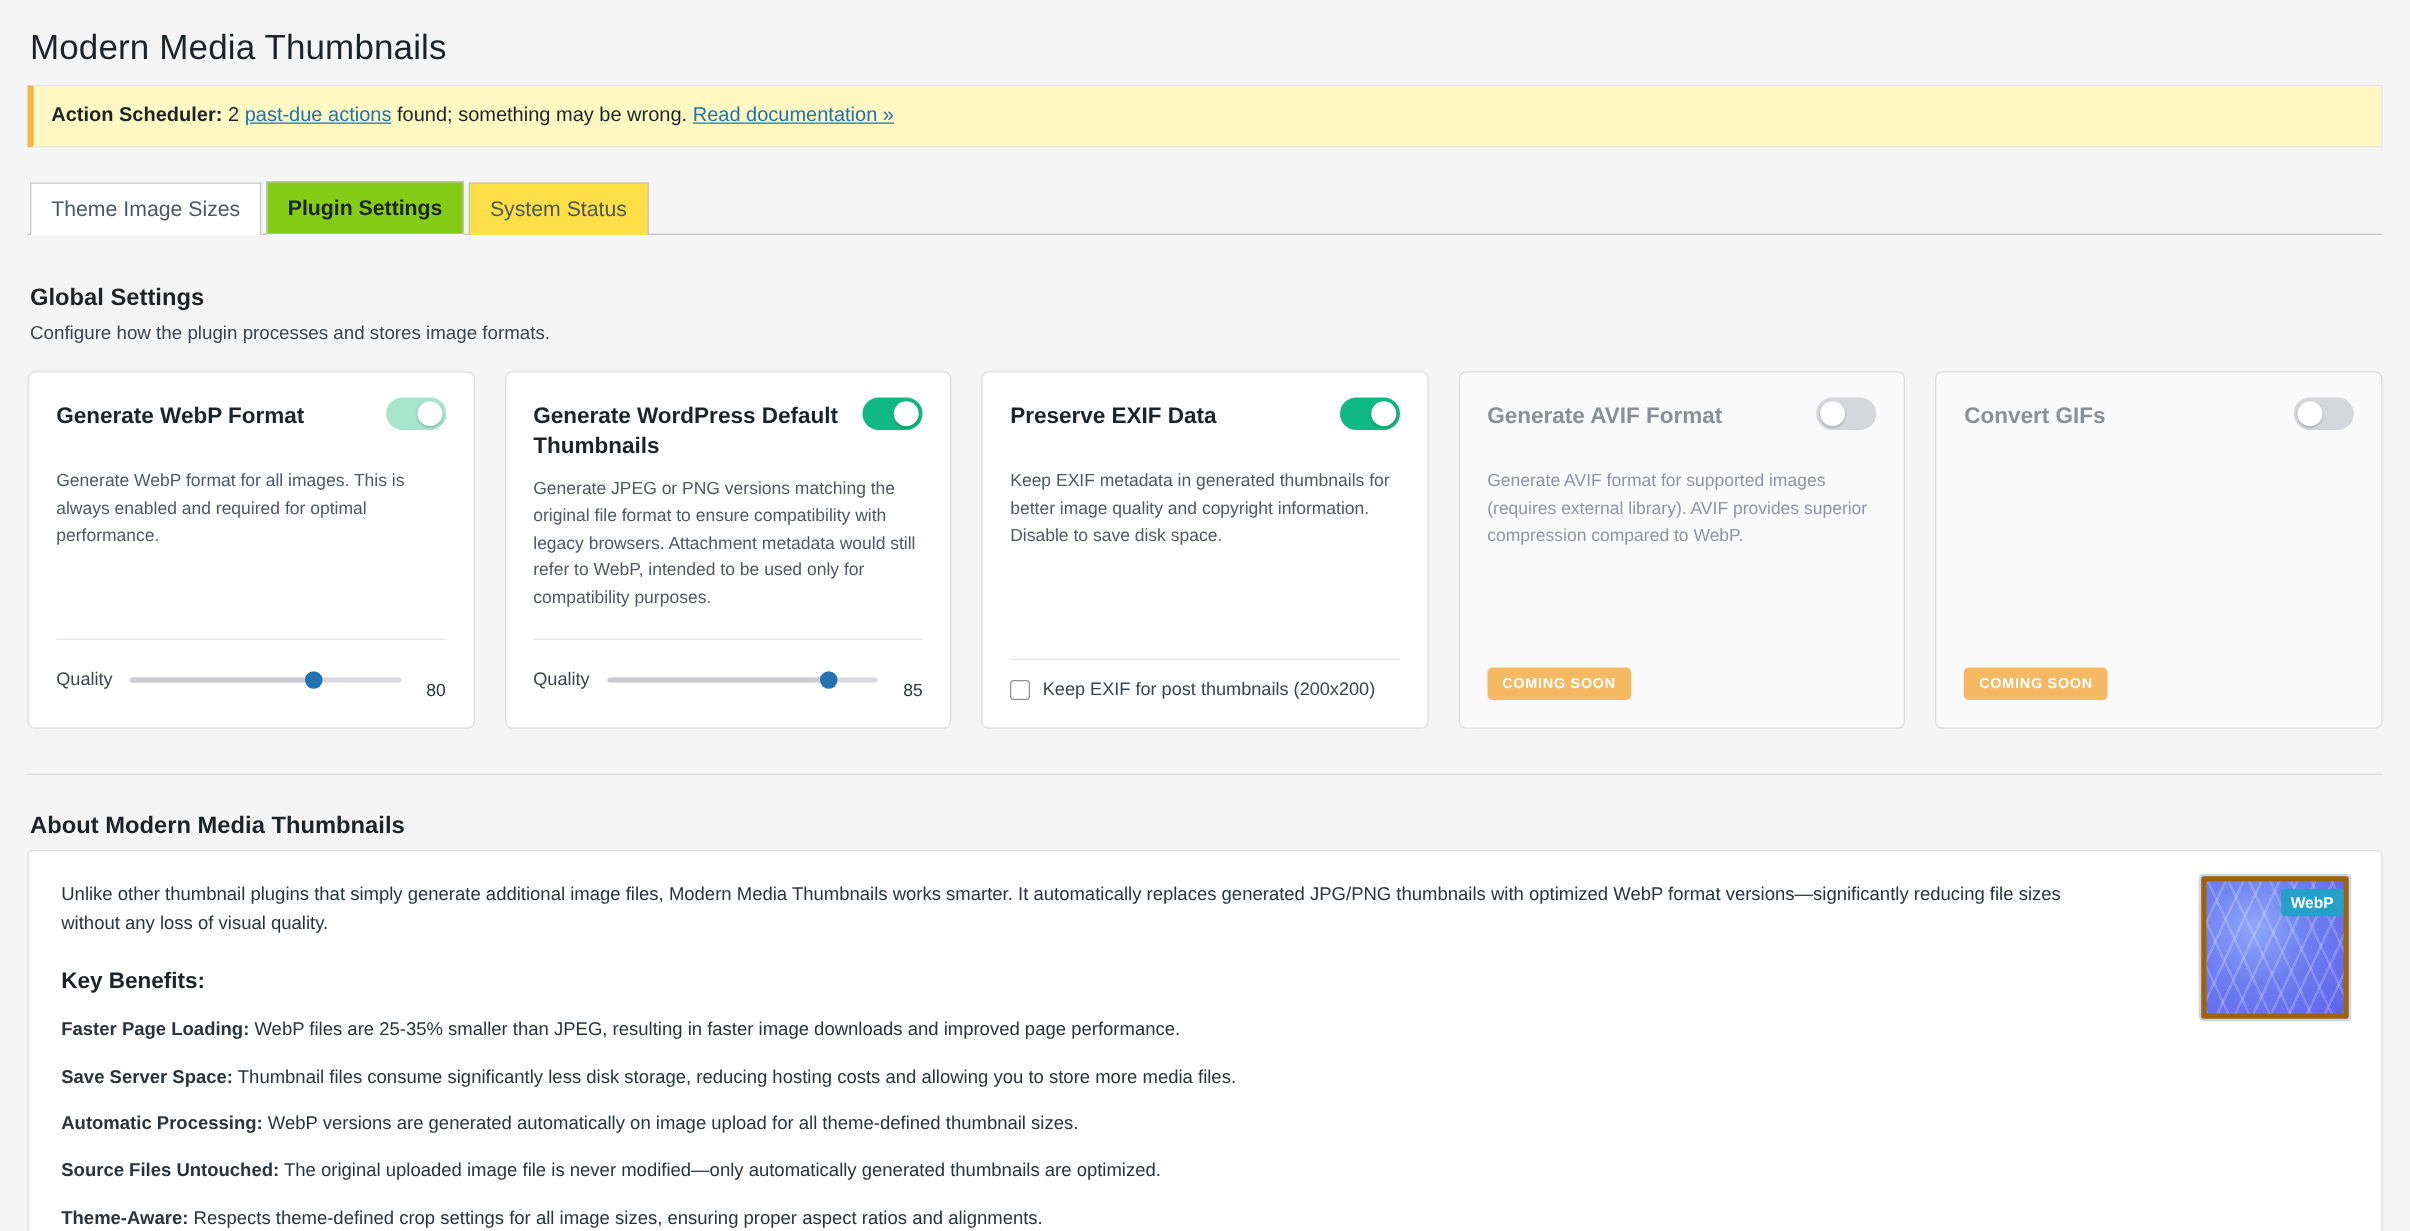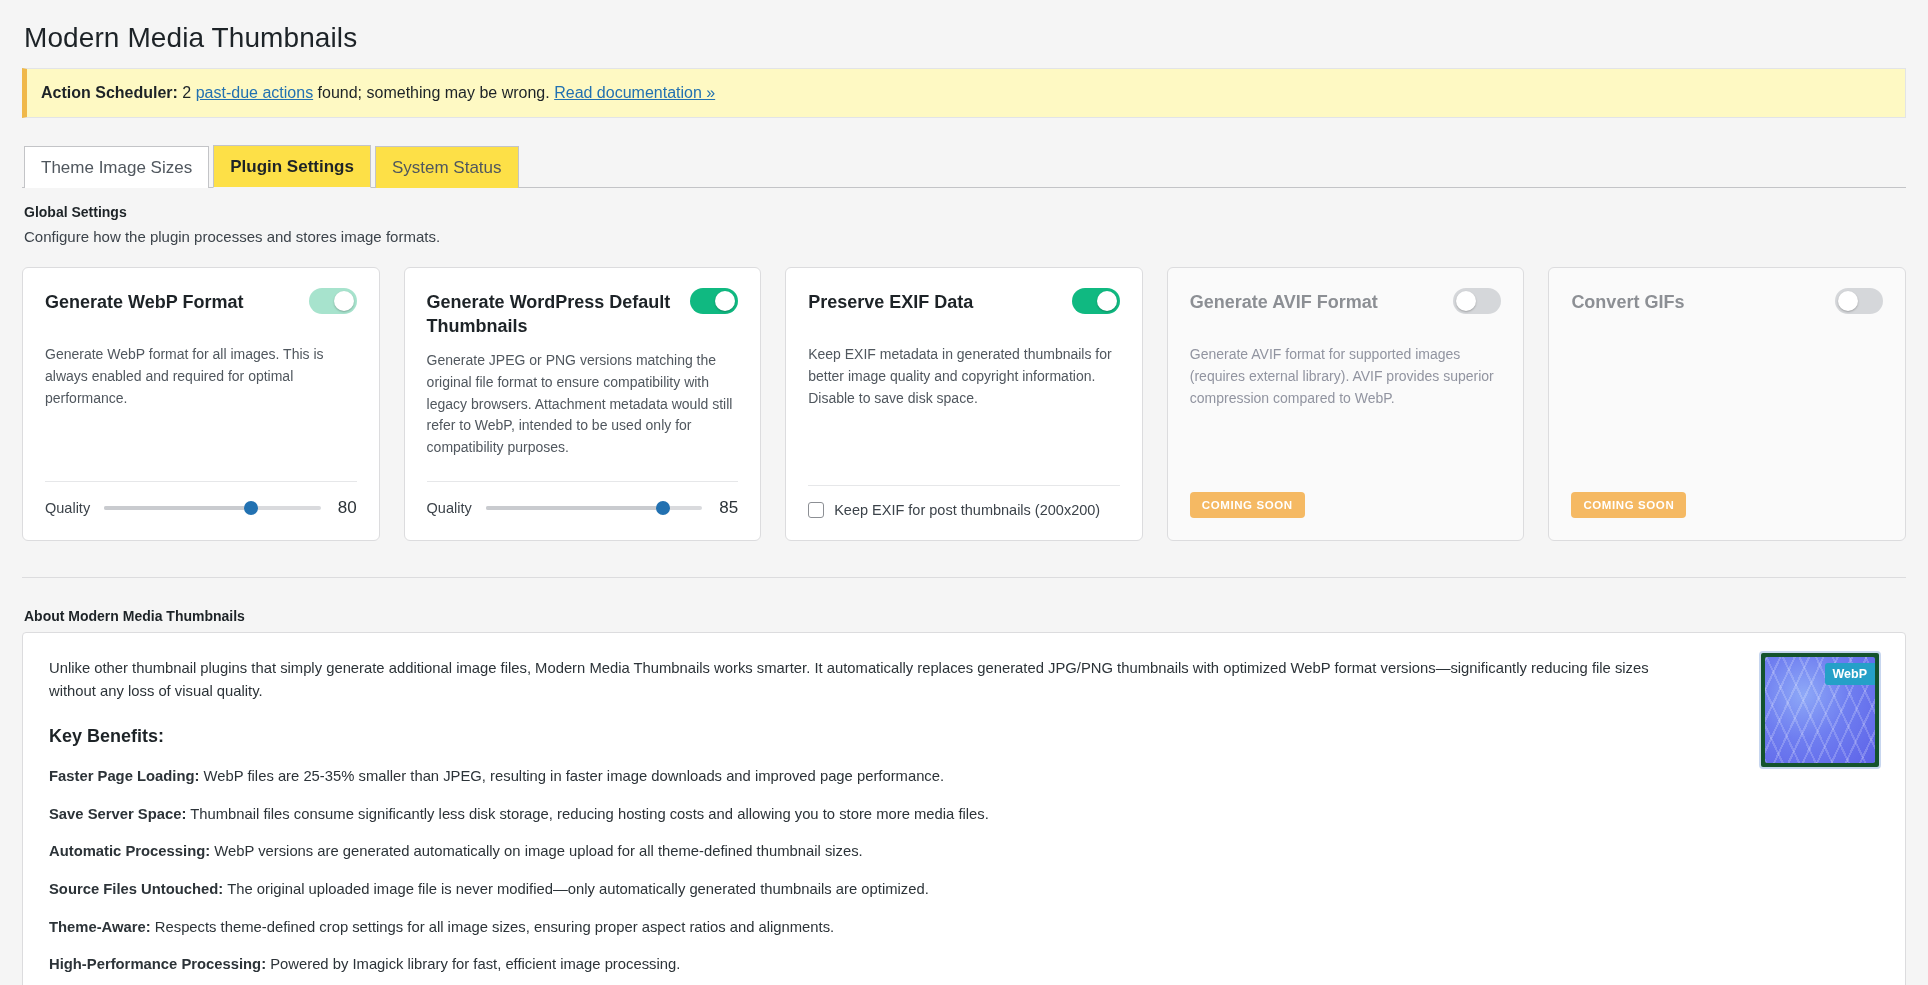--- a/index.html
+++ b/index.html
@@ -51,31 +51,31 @@
     border-bottom: none;
     background: #fde047;
     color: #50575e;
     margin-right: 4px;
     position: relative;
     top: 1px;
     cursor: pointer;
   }
   .tab.white { background: #fff; }
   .tab.active {
-    background: #fde047;
+    background: #84cc16;
     font-weight: 700;
     color: #1d2327;
     border-bottom: 1px solid #f5f5f5;
   }
 
   
   h2.section {
-    font-size: 14px;
-    font-weight: 700;
-    margin: 16px 0 8px 2px;
+    font-size: 19px;
+    font-weight: 700;
+    margin: 40px 0 8px 2px;
   }
   .section-desc {
     font-size: 15px;
     color: #3c434a;
     margin: 0 0 22px 2px;
   }
 
   
   .cards {
     display: flex;
@@ -165,21 +165,21 @@
     border-radius: 2px;
   }
   .slider .thumb {
     position: absolute;
     top: 50%;
     width: 14px; height: 14px;
     margin-top: -7px; margin-left: -7px;
     border-radius: 50%;
     background: #2271b1;
   }
-  .qvalue { flex: 0 0 auto; font-size: 17px; color: #2c3338; min-width: 22px; text-align: right; }
+  .qvalue { flex: 0 0 auto; font-size: 14px; color: #2c3338; min-width: 22px; text-align: right; margin-top: 16px; }
 
   
   .cbrow {
     border-top: 1px solid #e6e7e9;
     padding-top: 16px;
     margin-top: 6px;
     display: flex;
     align-items: center;
     gap: 10px;
     font-size: 14.5px;
@@ -244,21 +244,21 @@
   .benefit b { font-weight: 700; }
   .thumb-preview {
     position: absolute;
     right: 24px;
     top: 18px;
     width: 122px;
     height: 118px;
     border: 2px solid #c7d6ef;
     border-radius: 4px;
     padding: 4px;
-    background: #14532d;
+    background: #a16207;
   }
   .thumb-img {
     width: 100%; height: 100%;
     border-radius: 2px;
     background:
       repeating-linear-gradient(115deg, rgba(255,255,255,.20) 0 2px, rgba(255,255,255,0) 2px 13px),
       repeating-linear-gradient(65deg, rgba(255,255,255,.18) 0 2px, rgba(255,255,255,0) 2px 15px),
       radial-gradient(circle at 35% 35%, #8ea8f7 0%, #6f7ef0 45%, #5d62e8 100%);
     position: relative;
     overflow: hidden;

